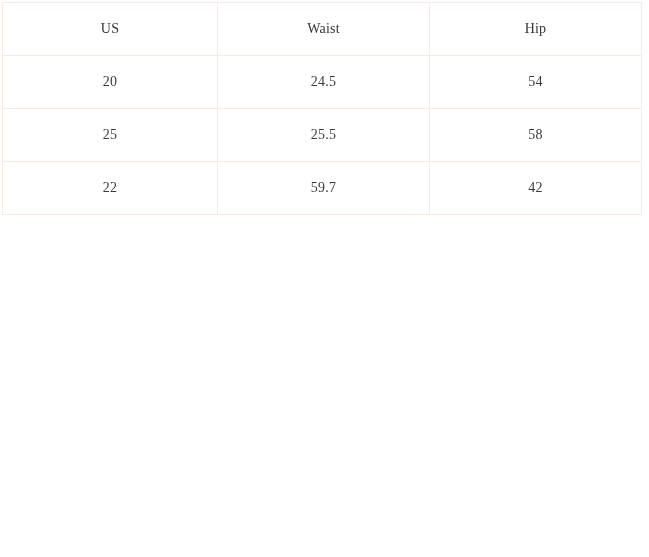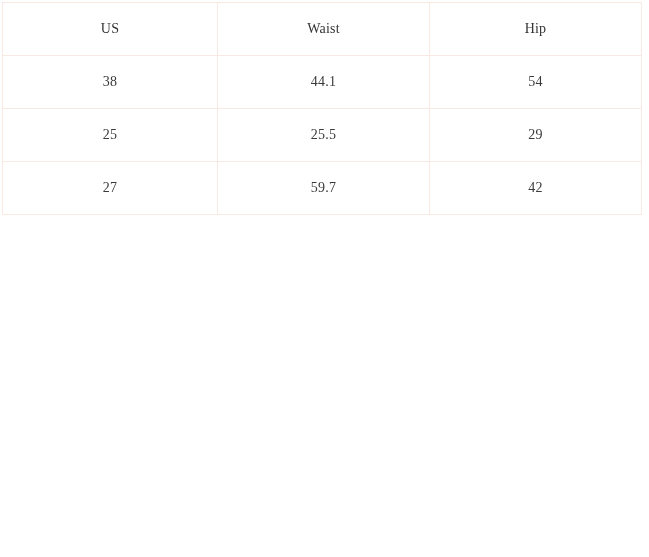--- a/index.html
+++ b/index.html
@@ -64,29 +64,29 @@
     </colgroup>
     <thead>
       <tr>
         <th>US</th>
         <th>Waist</th>
         <th>Hip</th>
       </tr>
     </thead>
     <tbody>
       <tr>
-        <td>38</td>
-        <td>44.1</td>
+        <td>20</td>
+        <td>24.5</td>
         <td>54</td>
       </tr>
       <tr>
         <td>25</td>
         <td>25.5</td>
-        <td>29</td>
+        <td>58</td>
       </tr>
       <tr>
-        <td>27</td>
+        <td>22</td>
         <td>59.7</td>
         <td>42</td>
       </tr>
     </tbody>
   </table>
 </div>
 
 </body></html>

